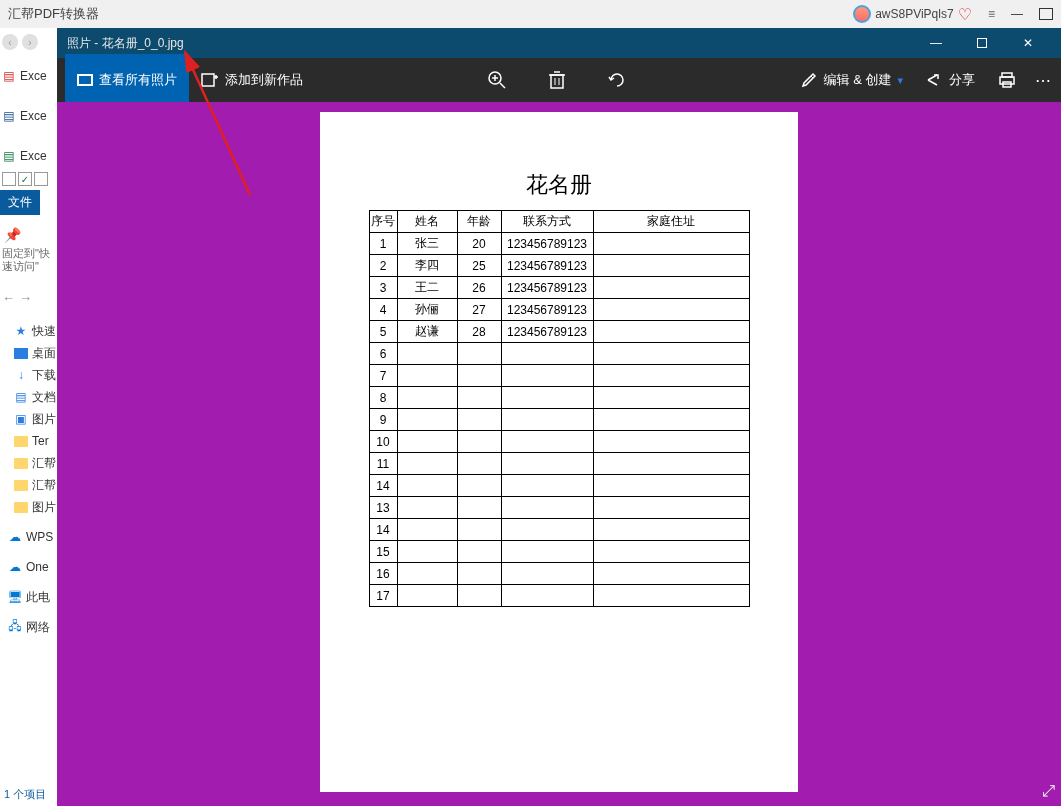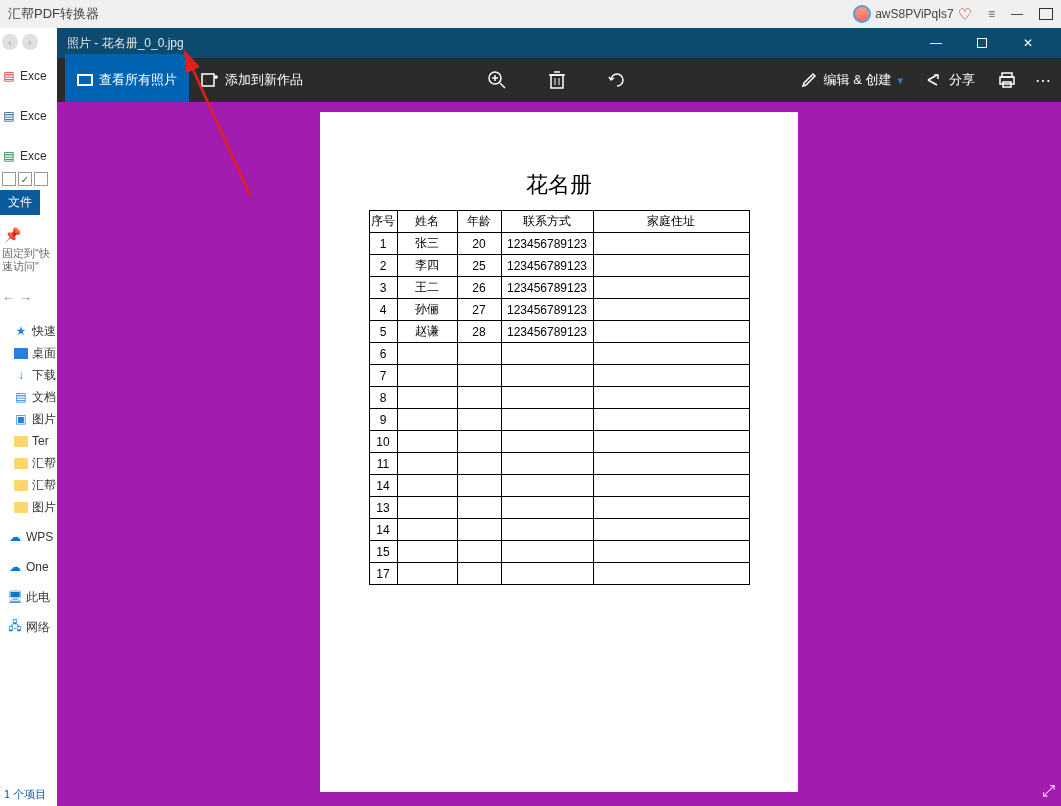--- a/index.html
+++ b/index.html
@@ -388,20 +388,27 @@
               <td class="c4"></td>
             </tr>
             <tr>
               <td class="c0">15</td>
               <td class="c1"></td>
               <td class="c2"></td>
               <td class="c3"></td>
               <td class="c4"></td>
             </tr>
             <tr>
+              <td class="c0">16</td>
+              <td class="c1"></td>
+              <td class="c2"></td>
+              <td class="c3"></td>
+              <td class="c4"></td>
+            </tr>
+            <tr>
               <td class="c0">17</td>
               <td class="c1"></td>
               <td class="c2"></td>
               <td class="c3"></td>
               <td class="c4"></td>
             </tr>
           </tbody>
       </table>
     </div>
     <div class="corner-expand">⤢</div>

